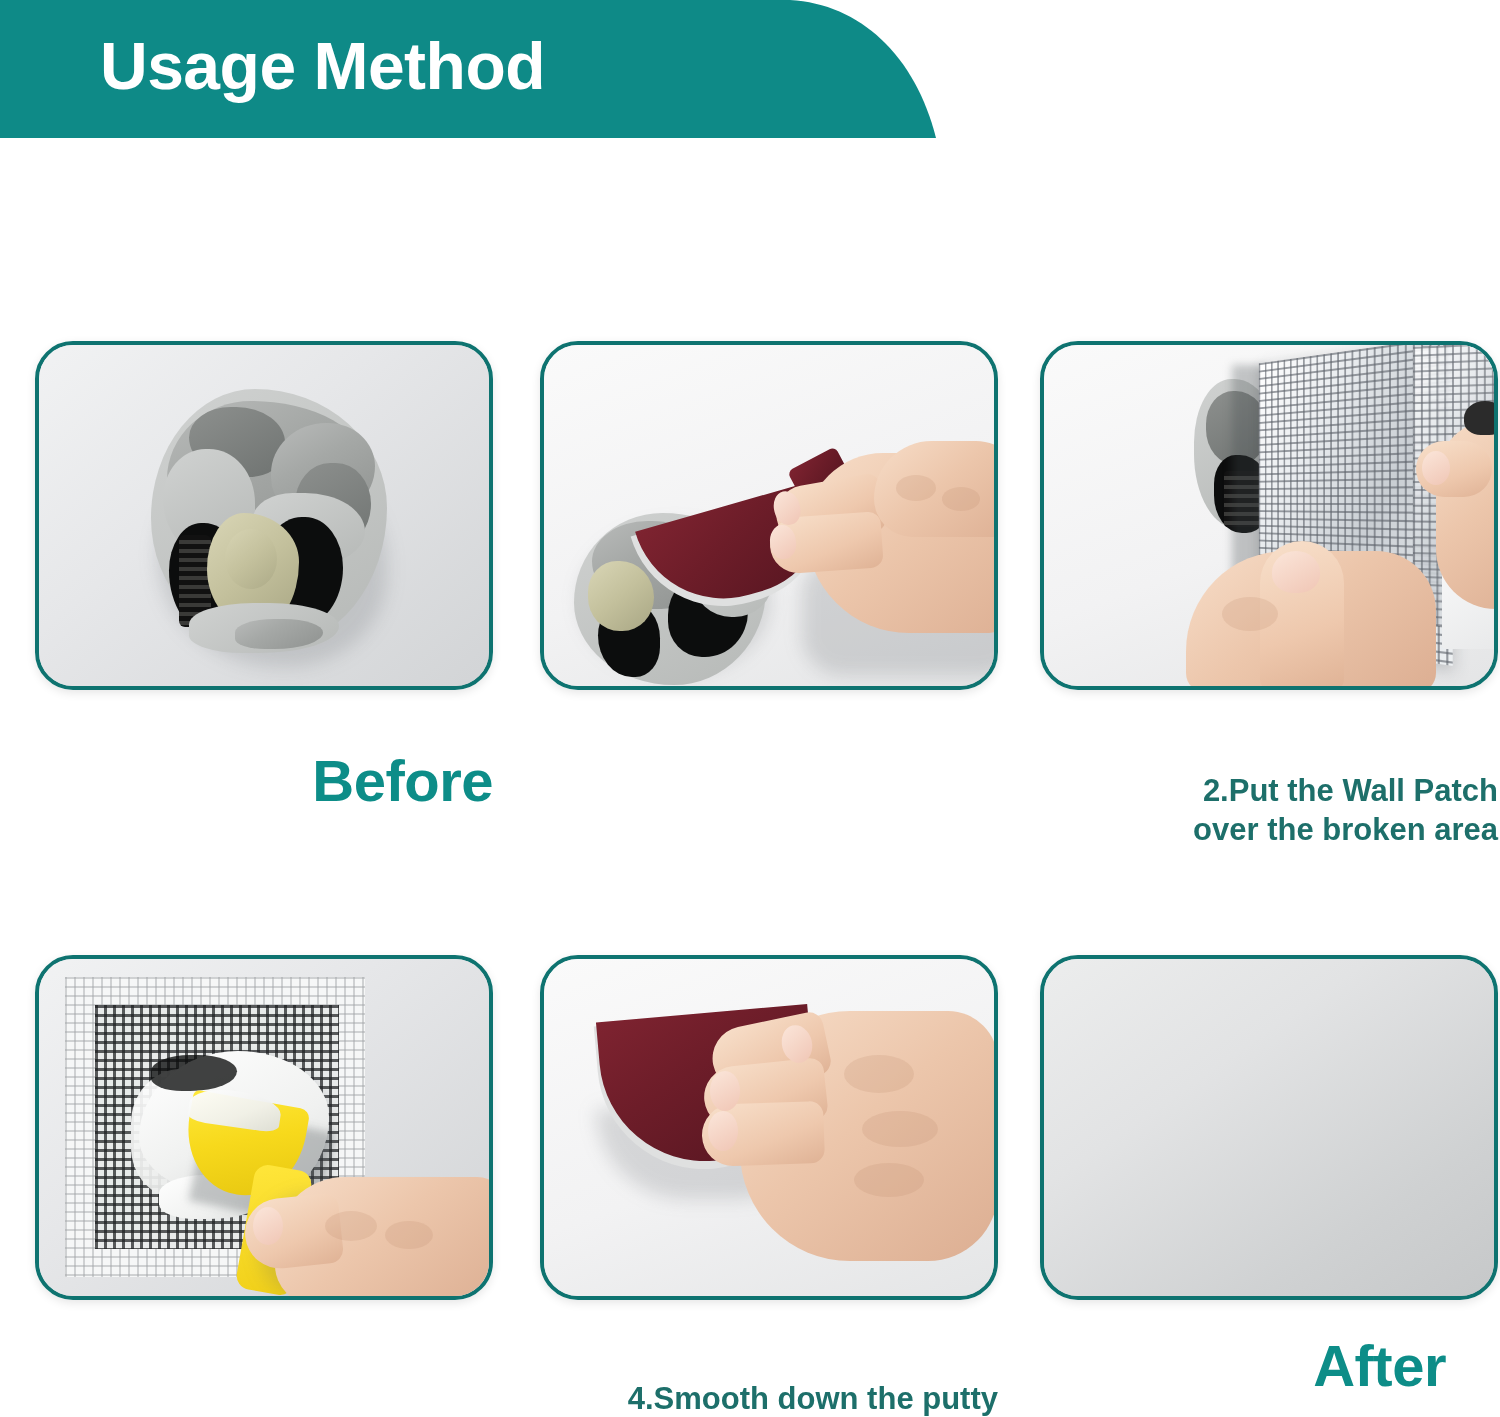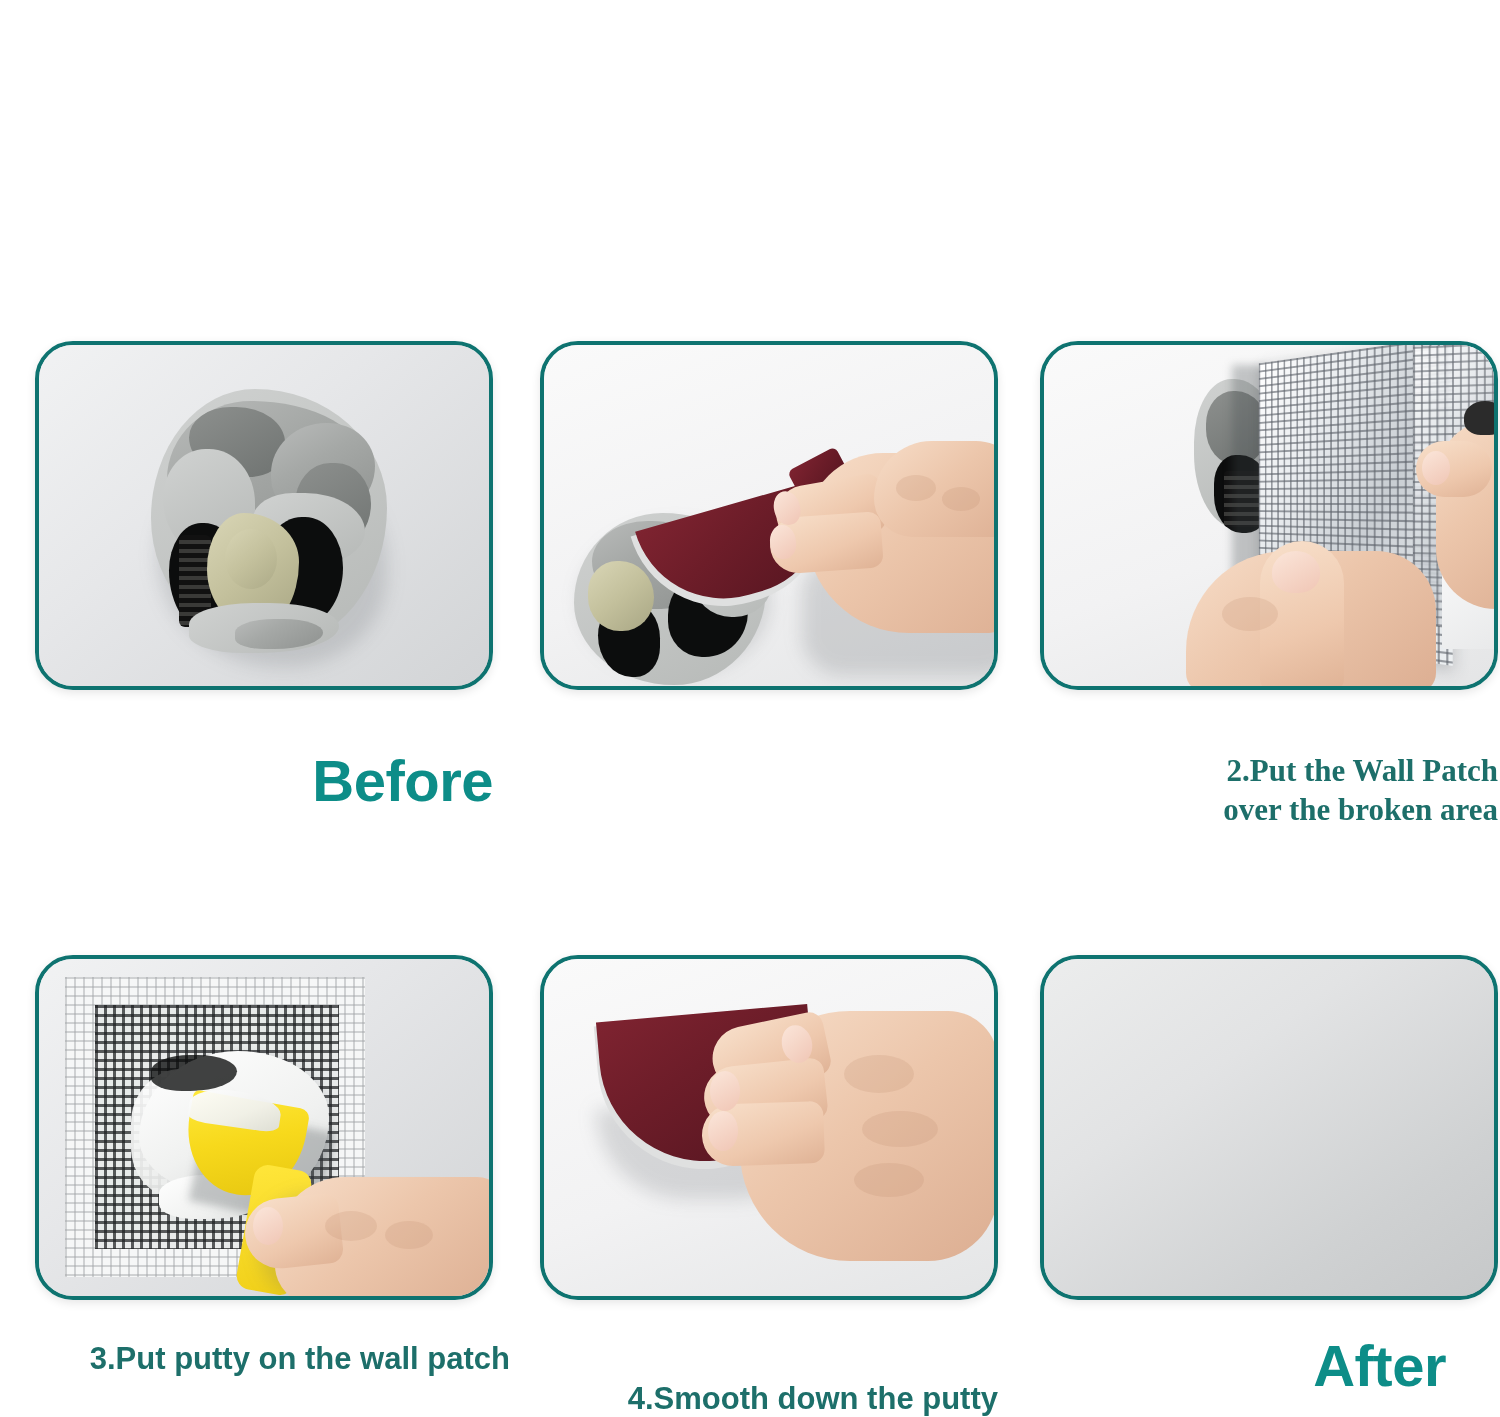--- a/index.html
+++ b/index.html
@@ -116,20 +116,26 @@
     background:linear-gradient(150deg,#ffffff 0%,#f0f1f0 60%,#dcdedd 100%);}
 
   .shadow-soft{position:absolute;background:rgba(90,95,100,0.20);filter:blur(9px);}
   .shadow-hard{position:absolute;background:rgba(70,75,80,0.30);filter:blur(4px);}
 </style>
 </head>
 <body>
 
 <div class="canvas">
 
+  <div class="banner">
+    <svg width="960" height="140" viewBox="0 0 960 140">
+      <path d="M0,0 L790,0 C860,4 915,55 936,138 L0,138 Z" fill="#0e8a87"></path>
+    </svg>
+    <div class="banner-title">Usage Method</div>
+  </div>
 
   <div class="grid">
 
     <div class="cell" style="left:35px;top:341px;width:458px;height:349px;">
       <div class="photo">
         <div class="scene">
           <div class="wall-plain"></div>
 
           <div class="shadow-soft" style="left:118px;top:112px;width:230px;height:210px;border-radius:48% 52% 45% 55%;"></div>
 
@@ -216,21 +222,21 @@
           <div class="nail" style="left:378px;top:106px;width:28px;height:34px;border-radius:50%;"></div>
           <div style="position:absolute;left:420px;top:56px;width:42px;height:34px;background:#2b2b2b;border-radius:50% 50% 40% 40%;"></div>
 
           <div class="hand" style="left:142px;top:206px;width:250px;height:142px;border-radius:100px 60px 20px 20px;"></div>
           <div class="finger" style="left:216px;top:196px;width:84px;height:150px;border-radius:42px 42px 12px 12px;"></div>
           <div class="nail" style="left:228px;top:206px;width:48px;height:42px;border-radius:50% 50% 44% 44%;"></div>
           <div class="knuckle" style="left:178px;top:252px;width:56px;height:34px;"></div>
         </div>
       </div>
     </div>
-    <div class="caption step" style="left:1040px;top:752px;width:458px;font-family:Liberation Serif, serif;">2.Put the Wall Patch
+    <div class="caption step" style="left:1040px;top:772px;width:458px;">2.Put the Wall Patch
 over the broken area</div>
 
     <div class="cell" style="left:35px;top:955px;width:458px;height:345px;">
       <div class="photo">
         <div class="scene">
           <div class="wall-plain"></div>
 
           <div class="mesh-white" style="left:26px;top:18px;width:300px;height:300px;"></div>
 
           <div class="mesh-dense" style="left:56px;top:46px;width:244px;height:244px;"></div>
@@ -253,21 +259,20 @@
 
           <div class="shadow-soft" style="left:220px;top:236px;width:230px;height:104px;border-radius:50px;"></div>
           <div class="hand" style="left:236px;top:218px;width:232px;height:128px;border-radius:70px 30px 20px 40px;"></div>
           <div class="finger" style="left:206px;top:238px;width:96px;height:70px;border-radius:40px 16px 16px 40px;transform:rotate(-6deg);"></div>
           <div class="nail" style="left:214px;top:248px;width:30px;height:38px;border-radius:50%;"></div>
           <div class="knuckle" style="left:286px;top:252px;width:52px;height:30px;"></div>
           <div class="knuckle" style="left:346px;top:262px;width:48px;height:28px;"></div>
         </div>
       </div>
     </div>
-    <div class="caption step" style="left:20px;top:1340px;width:490px;">3.Put putty on the wall patch</div>
 
     <div class="cell" style="left:540px;top:955px;width:458px;height:345px;">
       <div class="photo">
         <div class="scene">
           <div class="wall-white"></div>
 
           <div class="shadow-soft" style="left:52px;top:150px;width:230px;height:90px;border-radius:0 0 120px 120px;"></div>
 
           <div class="sand-edge" style="left:56px;top:58px;width:214px;height:152px;
                border-radius:0 0 140px 140px;transform:rotate(-5deg);"></div>

